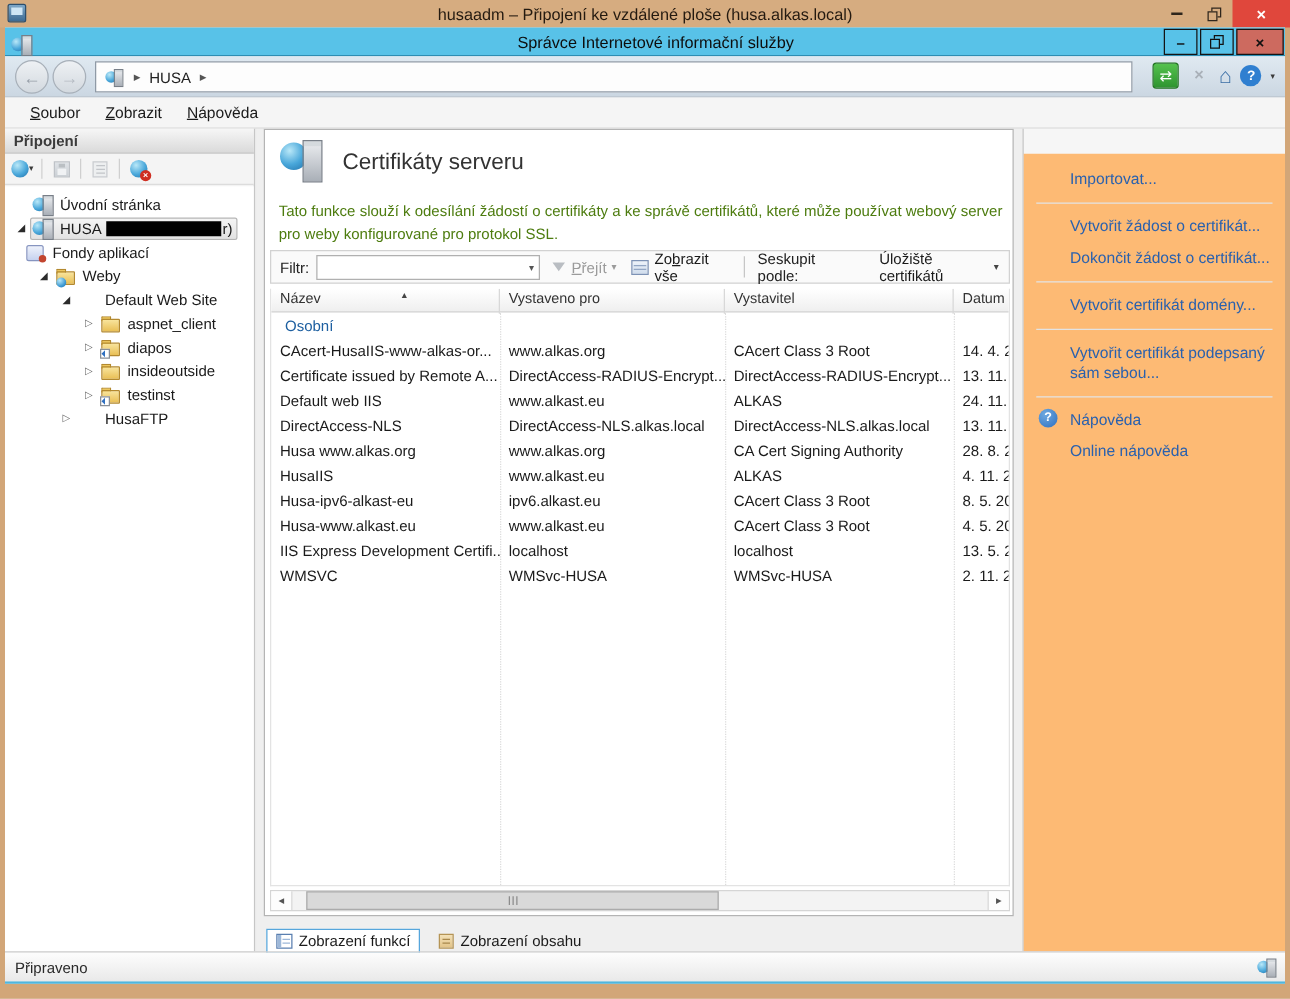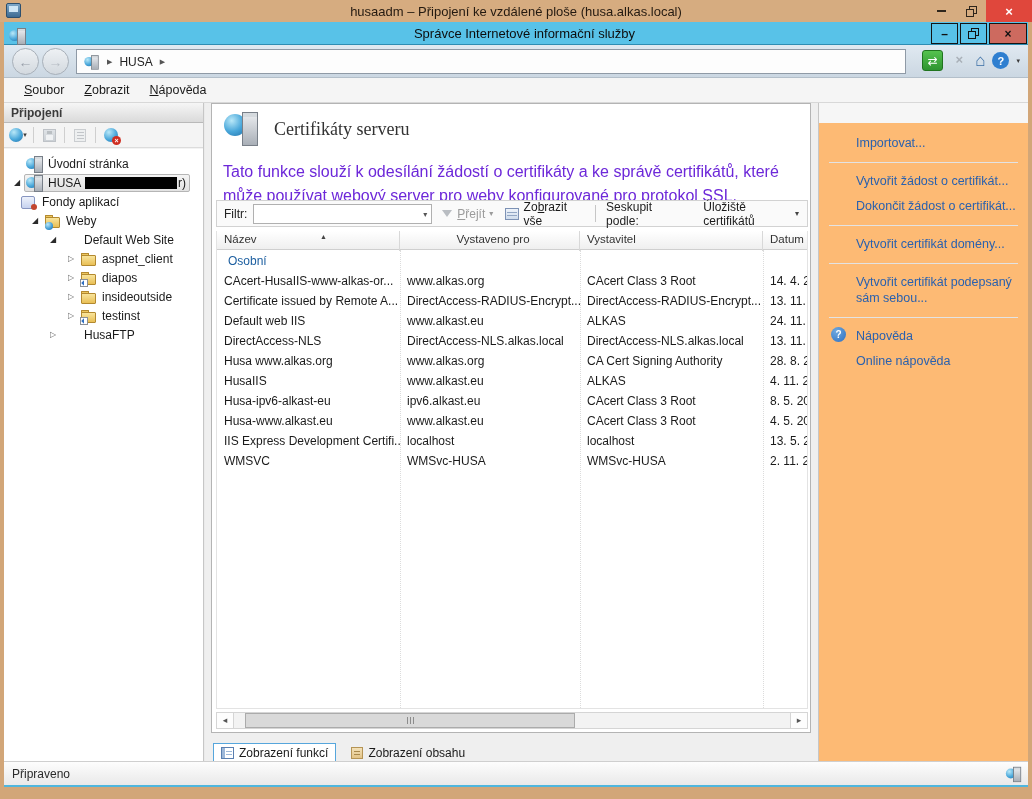--- a/index.html
+++ b/index.html
@@ -87,22 +87,22 @@
   .ovl-app::before { content:""; position:absolute; left:1px; top:1px; border-left:4px solid #2f6fc0; border-top:4px solid transparent; transform:rotate(45deg); }
   .redact { display:inline-block; width:92px; height:12px; background:#000; margin:0 1px; vertical-align:middle; }
 
   
   .center-panel { position:absolute; left:201px; right:210px; top:0; bottom:0; background:#efefef; }
   .card { position:absolute; left:6px; top:0; width:600px; height:630px; background:#fff; border:1px solid #b4b4b4; }
   .card-title-row { position:absolute; left:12px; top:8px; display:flex; align-items:center; gap:14px; }
   .big-icon { position:relative; width:36px; height:34px; }
   .big-icon::before { content:""; position:absolute; left:0; top:2px; width:22px; height:22px; border-radius:50%; background:radial-gradient(circle at 35% 30%, #b9e8f8, #49a7da 52%, #1f6fa8); }
   .big-icon::after { content:""; position:absolute; right:2px; top:0; width:14px; height:32px; background:linear-gradient(#eceef1,#a9afb7); border:1px solid #787f88; box-shadow:inset 0 4px 0 #d5dade; }
-  .card-title { font-size:18px; color:#333;font-family:Liberation Serif, serif; }
-  .card-desc { position:absolute; left:11px; top:56px; width:582px; font-size:16px; color:#6d28d9; line-height:1.5; }
+  .card-title { font-size:18px; color:#333; }
+  .card-desc { position:absolute; left:11px; top:56px; width:582px; font-size:12px; color:#4d7c0f; line-height:1.5; }
   .filterbar { position:absolute; left:4px; top:96px; width:592px; height:27px; background:#fafafa; border:1px solid #d2d2d2; display:flex; align-items:center; font-size:12px; color:#222; }
   .filterbar .lbl { margin-left:7px; }
   .combo { width:190px; height:20px; margin-left:6px; background:#fff; border:1px solid #b0b0b0; position:relative; }
   .combo .arr { position:absolute; right:4px; top:5px; font-size:8px; color:#555; }
   .funnel { width:0; height:0; border-left:5px solid transparent; border-right:5px solid transparent; border-top:7px solid #b9bdc2; margin-left:10px; position:relative; }
   .go-link { color:#9b9b9b; margin-left:5px; }
   .drop8 { font-size:8px; color:#9b9b9b; margin-left:4px; }
   .showall-ic { width:14px; height:12px; border:1px solid #7d92b5; background:linear-gradient(#eef3fa,#cfdcec); margin-left:12px; position:relative; }
   .showall-ic::before { content:""; position:absolute; left:1px; top:3px; right:1px; height:1px; background:#92a6c4; box-shadow:0 3px 0 #92a6c4; }
   .showall-lbl { margin-left:5px; color:#1a1a1a; }
@@ -334,21 +334,21 @@
           <span class="showall-lbl"><span>Zo</span><span class="accel">b</span><span>razit vše</span></span>
           <span class="fb-sep"></span>
           <span>Seskupit podle:</span>
           <span class="groupval">Úložiště certifikátů</span>
           <span class="fb-arr-end">▾</span>
         </div>
 
         <div class="table" id="table">
             <div class="thead">
               <div class="th" style="width: 183px;">Název<span class="sort-arrow">▲</span></div>
-              <div class="th" style="width: 180px; text-align: center;">Vystaveno pro</div>
+              <div class="th" style="width: 180px;">Vystaveno pro</div>
               <div class="th" style="width: 183px;">Vystavitel</div>
               <div class="th">Datum</div>
             </div>
             <div class="tgroup">Osobní</div>
             <div class="trow">
               <div class="td" style="width: 183px;">CAcert-HusaIIS-www-alkas-or...</div>
               <div class="td" style="width: 180px;">www.alkas.org</div>
               <div class="td" style="width: 183px;">CAcert Class 3 Root</div>
               <div class="td">14. 4. 2</div>
             </div>

